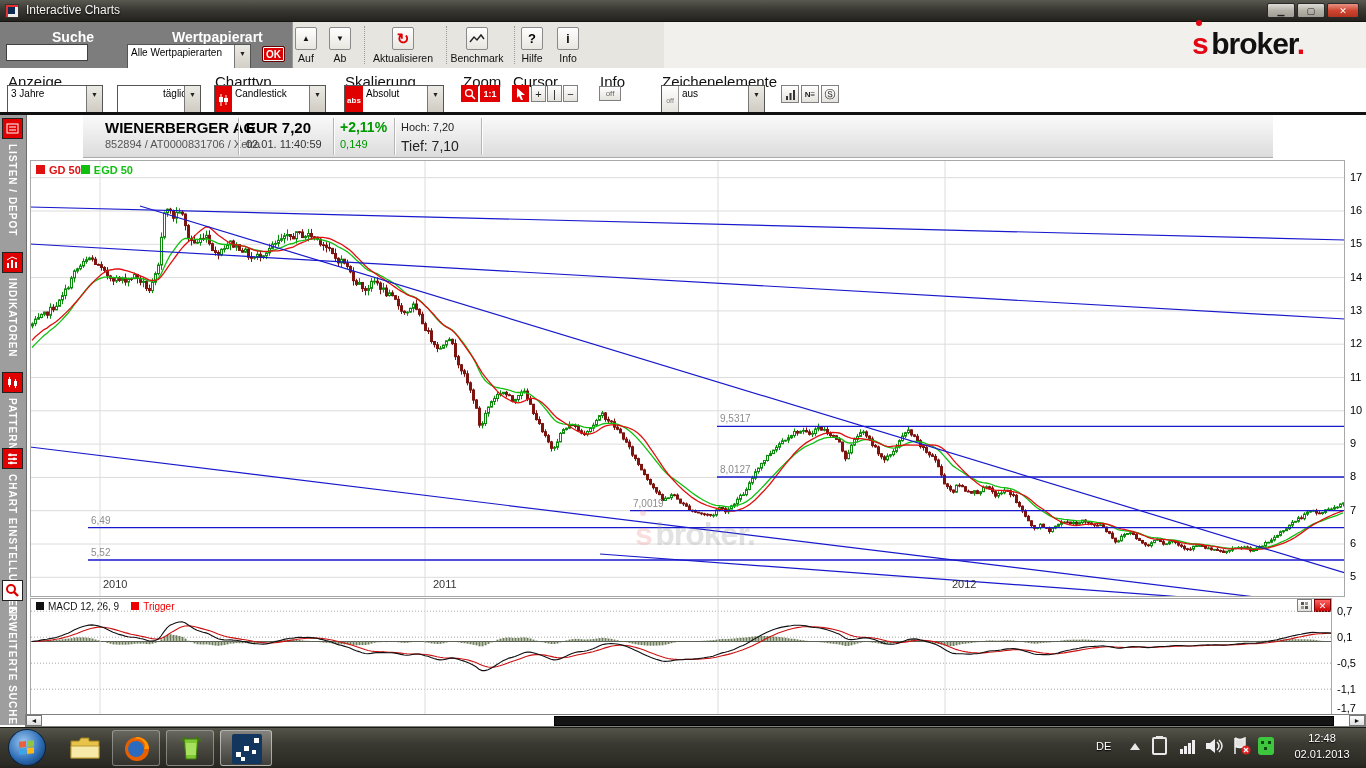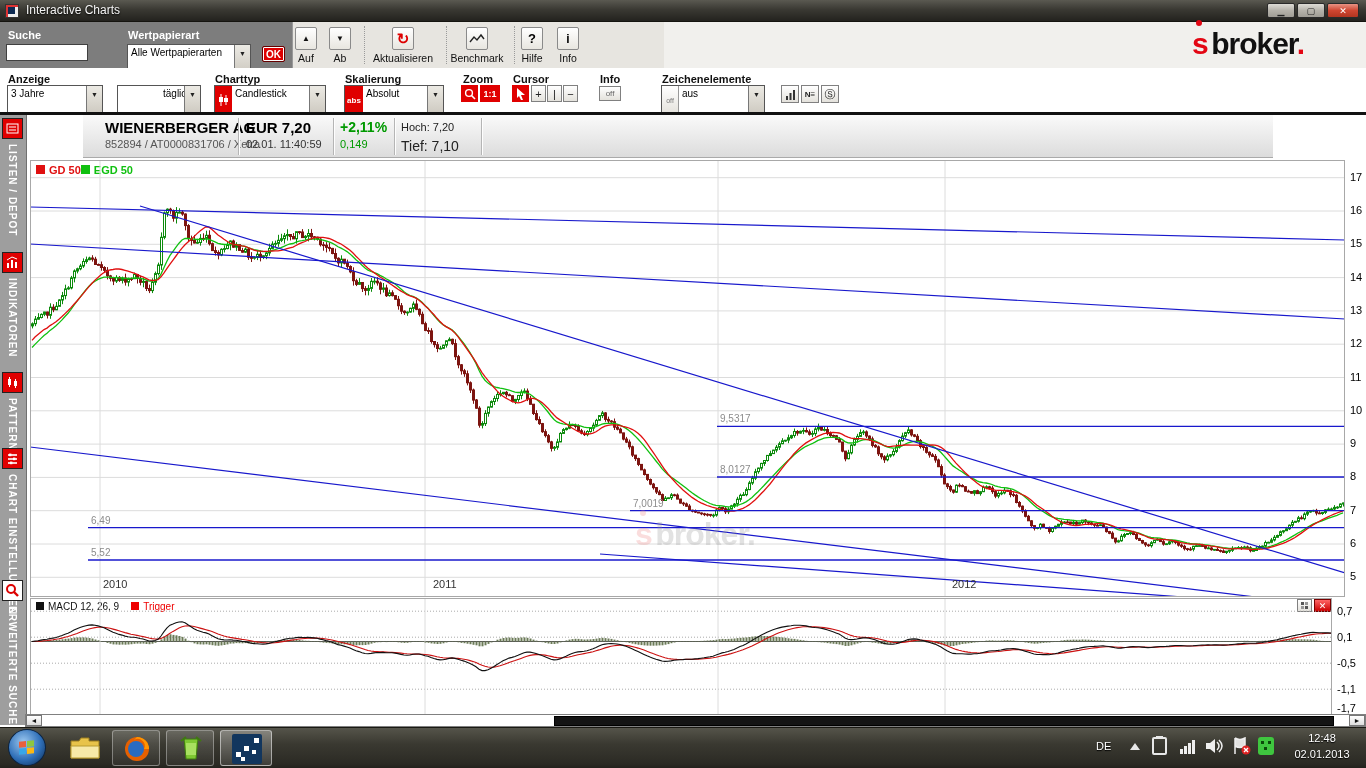--- a/index.html
+++ b/index.html
@@ -16,21 +16,21 @@
   #title-text { left:26px; top:3px; font-size:12px; color:#f4f4f4; text-shadow:0 1px 2px #000; }
   .wbtn { top:3px; height:15px; border:1px solid #2a2a2a; border-radius:2px;
     background:linear-gradient(#dddbd5,#b5b2aa 50%,#a09d95); color:#222; font-size:9px;
     text-align:center; line-height:14px; }
   .wbtn.close { background:linear-gradient(#e89384,#cf4631 50%,#b23520); color:#fff; }
 
   
   #tb1 { left:0; top:22px; width:1366px; height:46px; background:#f1f0ed; }
   #tb1-left { left:0; top:0; width:292px; height:46px; background:#7d7d7d; }
   #tb1-mid { left:292px; top:0; width:372px; height:46px; background:#e7e5e0; border-left:1px solid #999; }
-  .tb1-label { color:#fff; font-size:11px; font-weight:bold; }
+  .tb1-label { color:#fff; font-size:14px; font-weight:bold;margin-left:44px; }
   #suche-input { left:6px; top:22px; width:82px; height:17px; background:#fff; border:1px solid #404040; font-size:11px; padding:1px 3px; }
   .dd { background:#fff; border:1px solid #555; display:flex; align-items:stretch; height:30px; }
   .dd .dd-text { flex:1; font-size:10px; padding:2px 2px 0 3px; white-space:nowrap; overflow:hidden; }
   .dd .dd-arrow { width:16px; background:linear-gradient(#eceae4,#cdc9c0); border-left:1px solid #777;
      font-size:7px; color:#222; text-align:center; line-height:17px; }
   #ok-btn { left:262px; top:24px; width:23px; height:16px; background:#d00; color:#fff; font-size:10px; font-weight:bold;
     text-align:center; line-height:15px; border:1px solid #600; box-shadow:0 0 0 1px #fff inset; border-radius:2px; }
   .navbtn-icon { width:22px; height:23px; background:linear-gradient(#ffffff,#e8e6e0); border:1px solid #8a8a8a;
     border-radius:2px; display:flex; align-items:center; justify-content:center; }
   .navbtn-label { font-size:10.5px; color:#111; text-align:center; }
@@ -39,21 +39,21 @@
   
   .brand { font-weight:bold; letter-spacing:-1px; }
   #logo { left:1192px; top:27px; width:170px; height:36px; }
   #logo .s { color:#e30613; font-size:30px; position:relative; }
   #logo .s i { position:absolute; left:4px; top:-7px; width:6px; height:6px; border-radius:50%; background:#e30613; }
   #logo .b { color:#111; font-size:30px; }
   #logo .dot { color:#e30613; font-size:30px; }
 
   
   #tb2 { left:0; top:68px; width:1366px; height:44px; background:#ffffff; }
-  .ctl-label { font-size:11px; font-weight:bold; color:#111; }
+  .ctl-label { font-size:15px; font-weight:normal; color:#111; }
   .ricon { background:#e00000; color:#fff; display:flex; align-items:center; justify-content:center; }
   .sqbtn { background:linear-gradient(#ffffff,#e4e2dc); border:1px solid #808080; display:flex; align-items:center; justify-content:center;
     font-size:11px; color:#222; }
   #black-div { left:0; top:112px; width:1366px; height:3px; background:#111; }
 
   
   #quotebar { left:43px; top:115px; width:1190px; height:43px;
     background:linear-gradient(#fafafa,#dcdcdc); border-bottom:1px solid #aaa;margin-left:40px; }
   .qsep { top:3px; width:2px; height:37px; border-left:1px solid #b5b5b5; border-right:1px solid #fefefe; }
   #q-name { left:22px; top:4px; font-size:15px; font-weight:bold; color:#000; }

